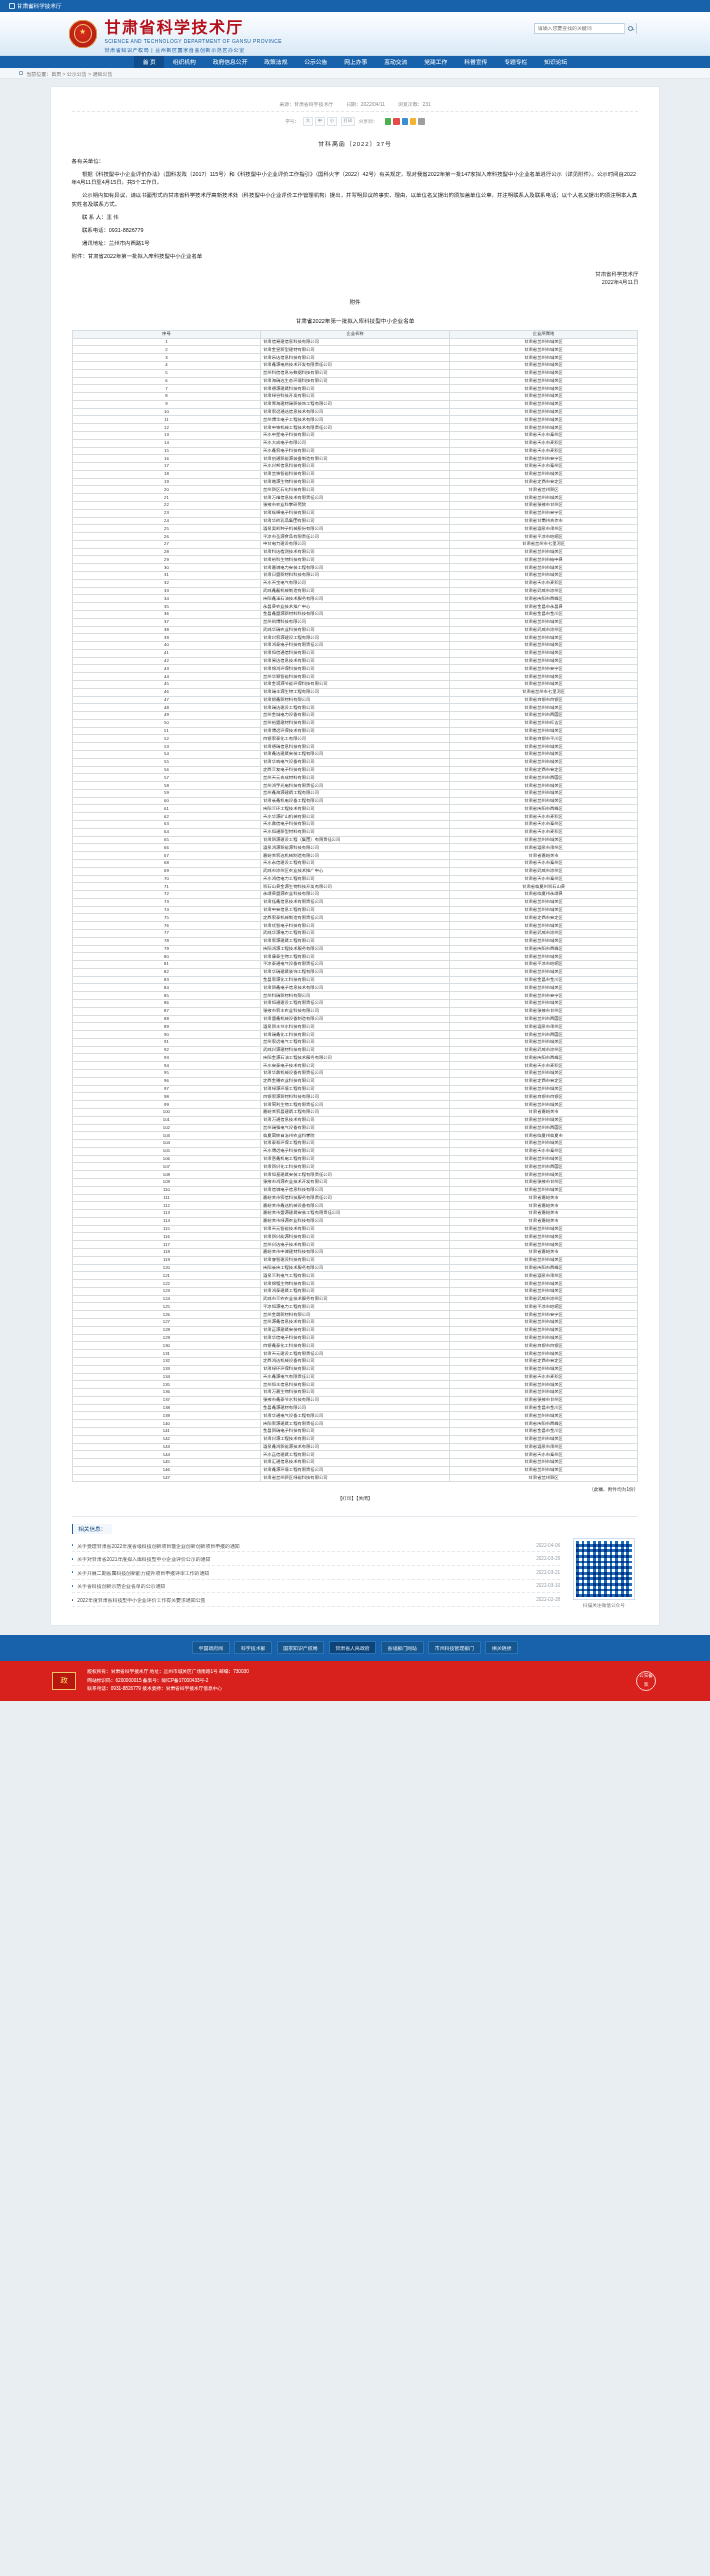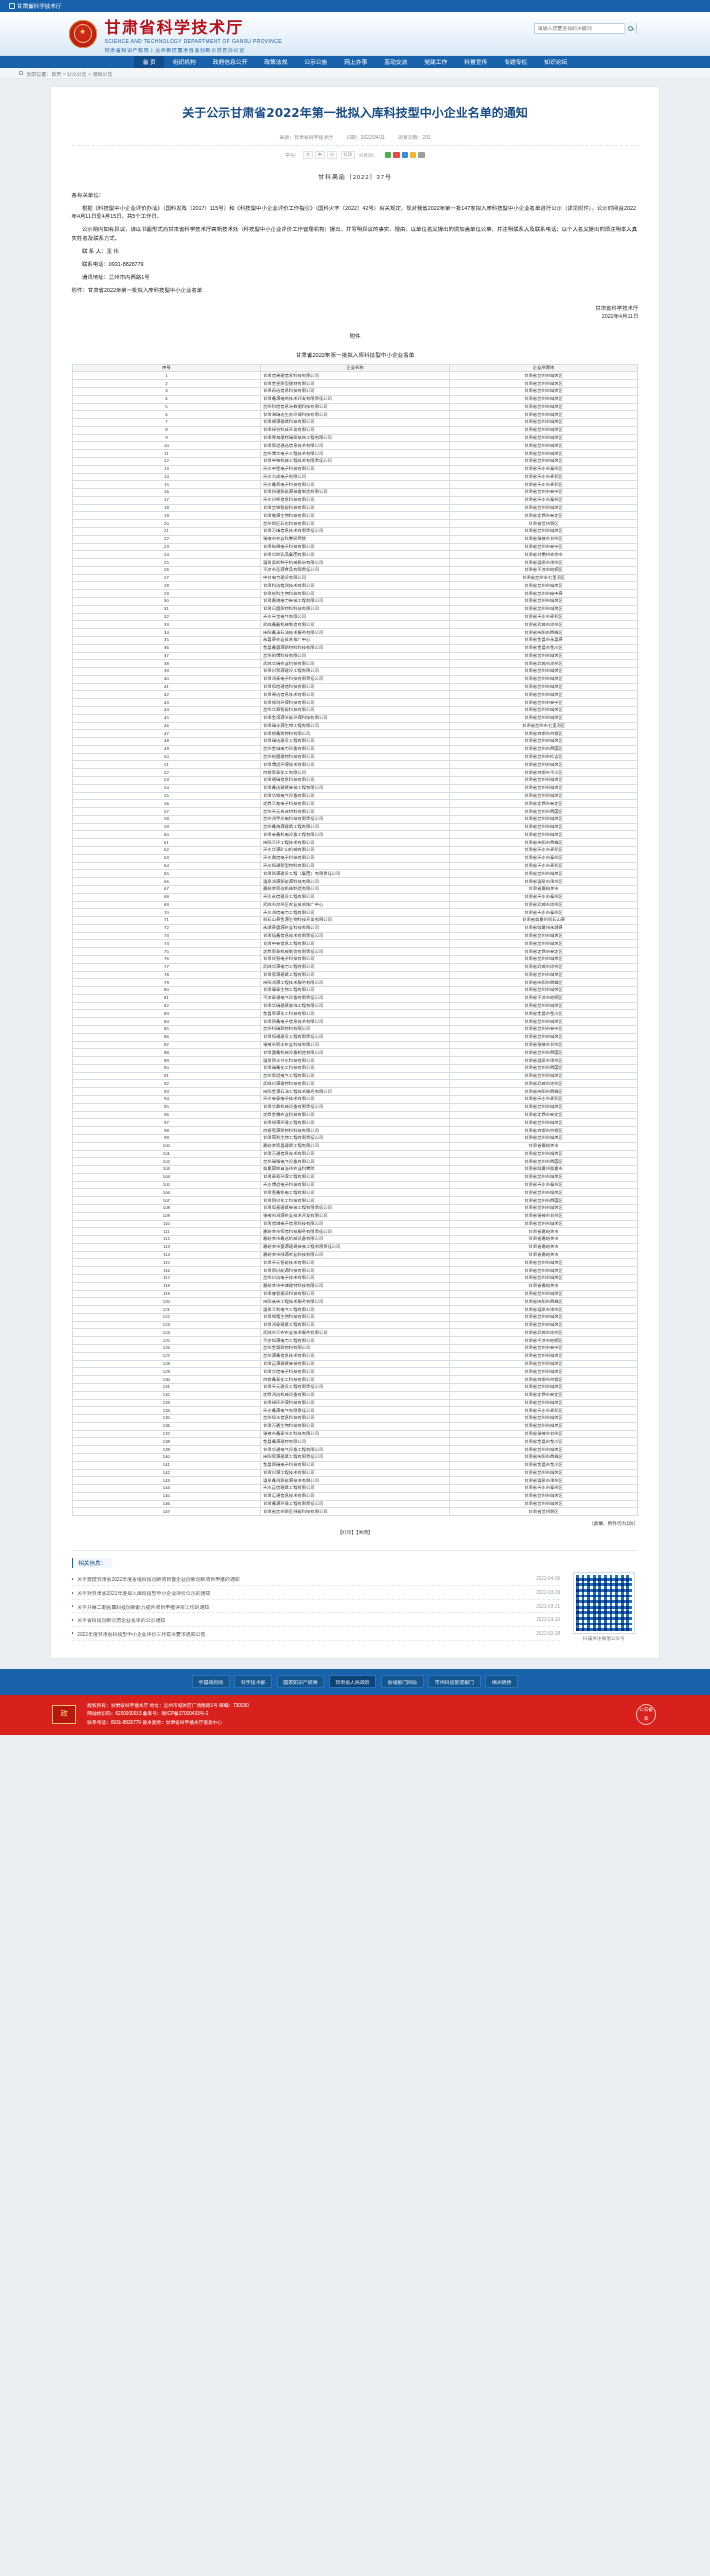--- a/index.html
+++ b/index.html
@@ -277,21 +277,20 @@
   </div>
 
   <div class="crumbbar">
     <span class="home-ico"></span>
     <span>当前位置：首页 &gt; 公示公告 &gt; 通知公告</span>
   </div>
 
   <div class="content-wrap">
     <div class="card">
 
-      <div class="art-title">关于公示甘肃省2022年第一批拟入库科技型中小企业名单的通知</div>
 
       <div class="meta-row">
         <span class="m">来源：甘肃省科学技术厅</span>
         <span class="m">日期：2022/04/11</span>
         <span class="m">浏览次数：231</span>
       </div>
 
       <div class="tool-row">
         <span>字号：</span>
         <span class="fontsize-group">

